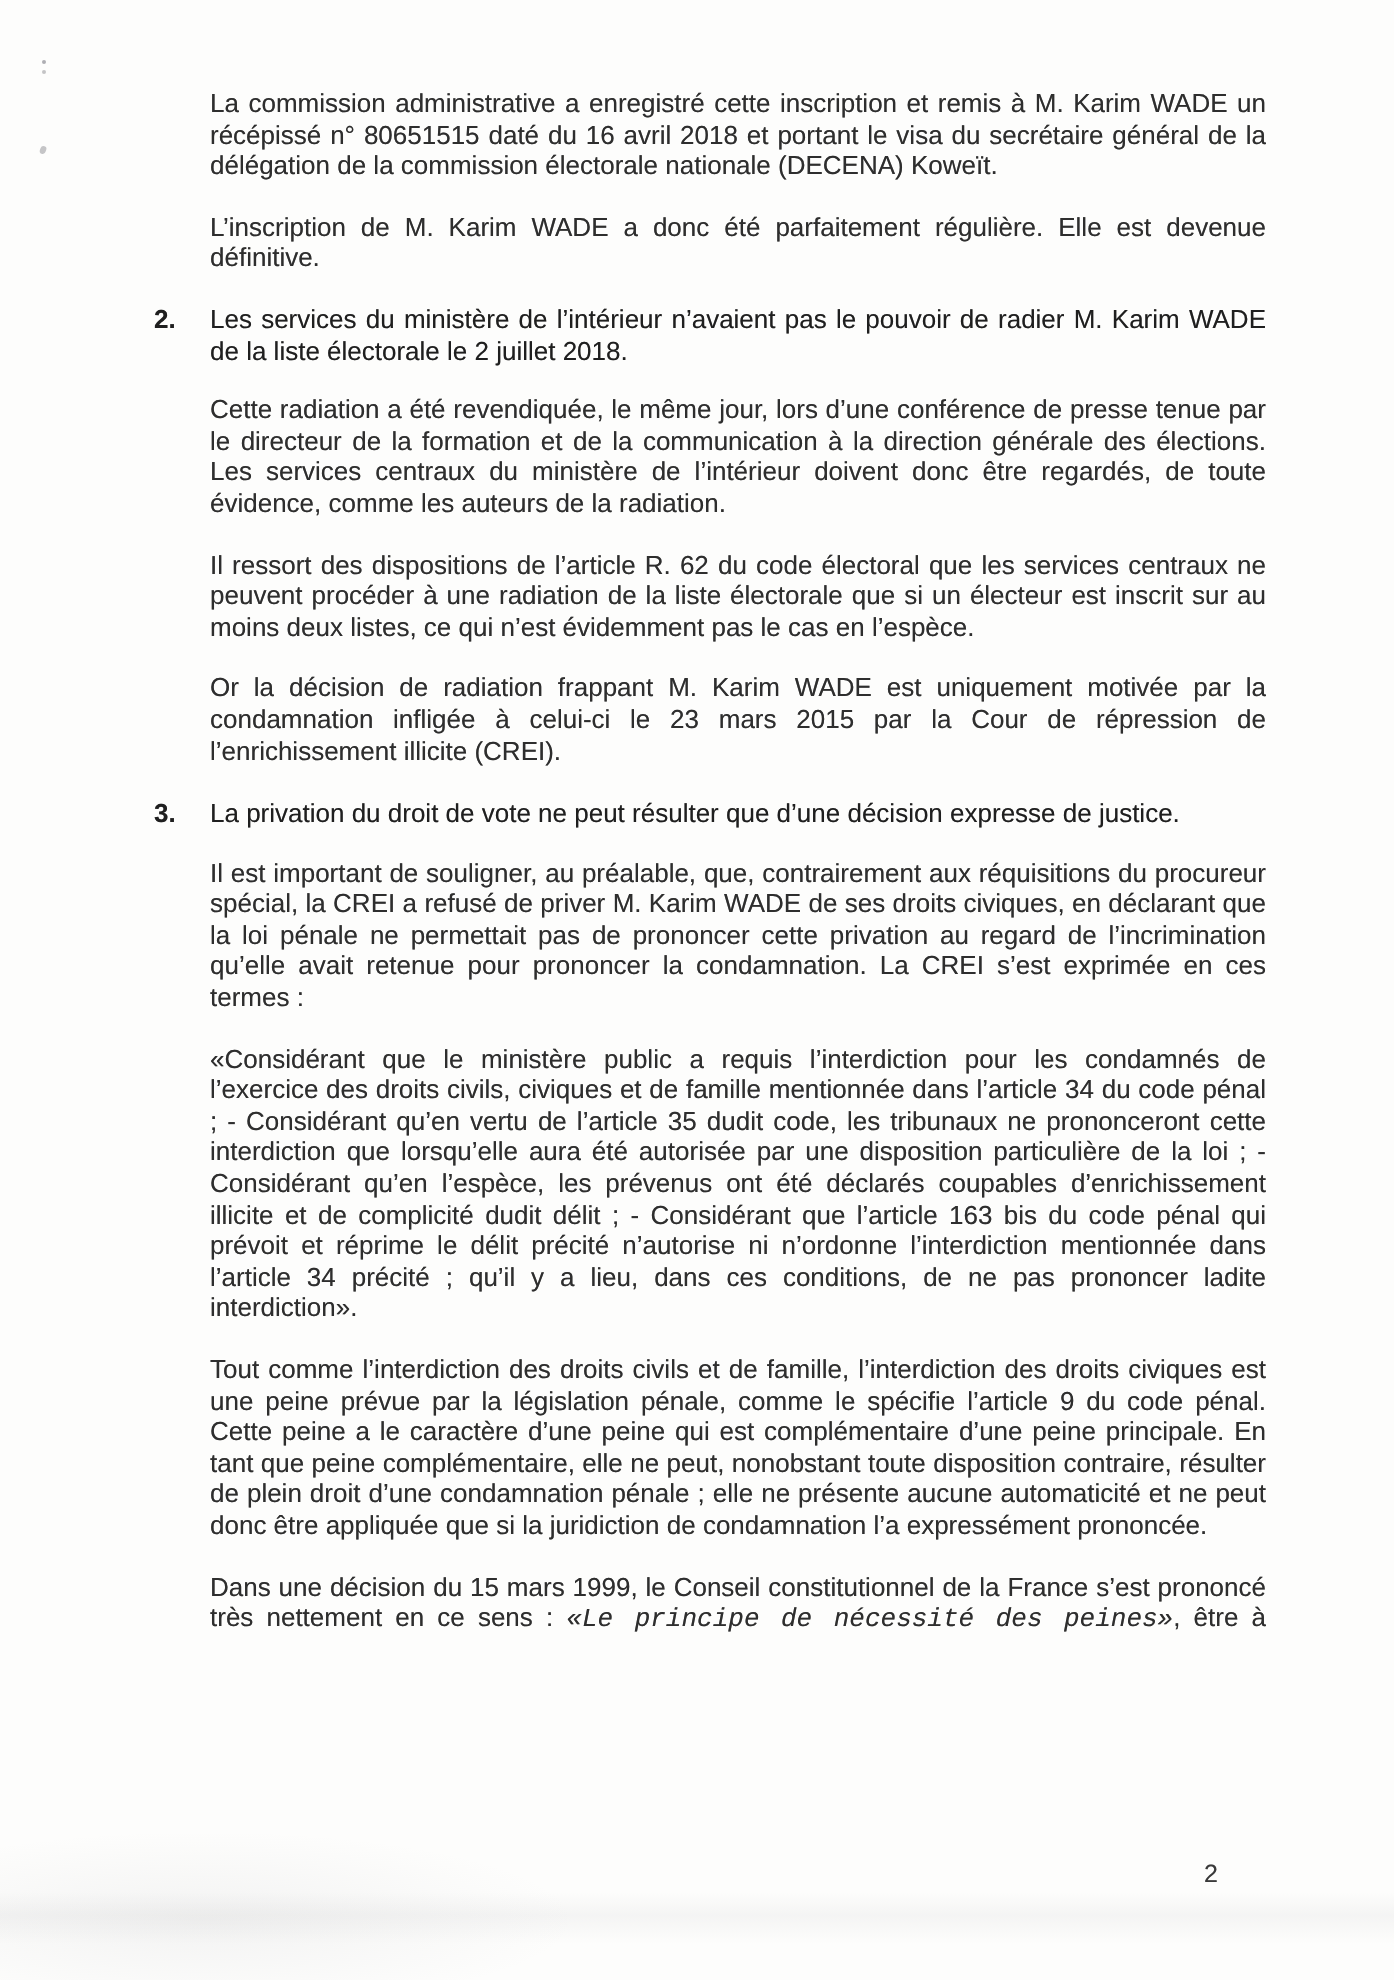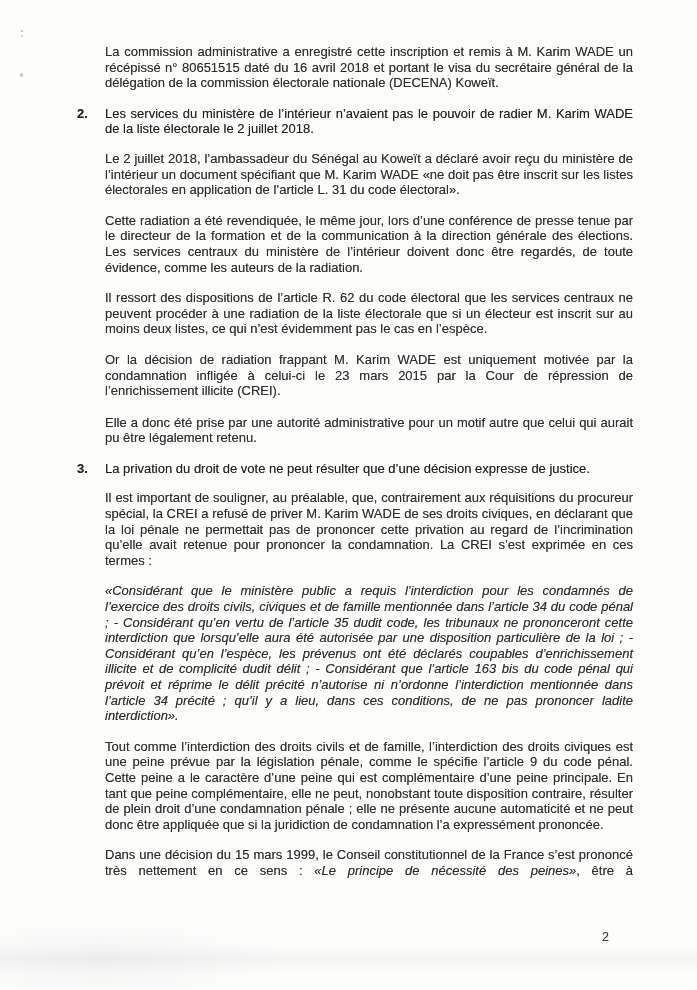--- a/index.html
+++ b/index.html
@@ -38,22 +38,22 @@
   .sec-num {
     position: absolute;
     left: -28px;
     top: 0;
     font-weight: bold;
   }
   .sec-title {
     font-weight: normal;
     text-align: justify;
   }
-  .quote { font-style: italic; }
-  .it { font-style: italic; }
+  .quote { }
+  .it { font-style: italic; font-family: Liberation Mono, monospace; }
   .pagenum {
     position: absolute;
     top: 930px;
     left: 602px;
     font-size: 12.5px;
     color: #3a3a3a;
     text-shadow: 0 0 0.3px rgba(45,45,45,0.5);
   }
   
   .speckle {
@@ -93,31 +93,30 @@
 <body>
 
 <div class="page">
 
   <span class="speckle s1"></span>
   <span class="speckle s2"></span>
 
   <div class="content">
 
     <p>La commission administrative a enregistré cette inscription et remis à M. Karim WADE un récépissé n° 80651515 daté du 16 avril 2018 et portant le visa du secrétaire général de la délégation de la commission électorale nationale (DECENA) Koweït.</p>
+    <p>L’inscription de M. Karim WADE a donc été parfaitement régulière. Elle est devenue définitive.</p>
 
     <div class="sec-head">
       <span class="sec-num">2.</span>
       <div class="sec-title">Les services du ministère de l’intérieur n’avaient pas le pouvoir de radier M. Karim WADE de la liste électorale le 2 juillet 2018.</div>
     </div>
 
-    <p>Le 2 juillet 2018, l’ambassadeur du Sénégal au Koweït a déclaré avoir reçu du ministère de l’intérieur un document spécifiant que M. Karim WADE «ne doit pas être inscrit sur les listes électorales en application de l’article L. 31 du code électoral».</p>
     <p>Cette radiation a été revendiquée, le même jour, lors d’une conférence de presse tenue par le directeur de la formation et de la communication à la direction générale des élections. Les services centraux du ministère de l’intérieur doivent donc être regardés, de toute évidence, comme les auteurs de la radiation.</p>
     <p>Il ressort des dispositions de l’article R. 62 du code électoral que les services centraux ne peuvent procéder à une radiation de la liste électorale que si un électeur est inscrit sur au moins deux listes, ce qui n’est évidemment pas le cas en l’espèce.</p>
     <p class="merge">Or la décision de radiation frappant M. Karim WADE est uniquement motivée par la condamnation infligée à celui-ci le 23 mars 2015 par la Cour de répression de l’enrichissement illicite (CREI).</p>
-    <p>Elle a donc été prise par une autorité administrative pour un motif autre que celui qui aurait pu être légalement retenu.</p>
 
     <div class="sec-head">
       <span class="sec-num">3.</span>
       <div class="sec-title">La privation du droit de vote ne peut résulter que d’une décision expresse de justice.</div>
     </div>
 
     <p>Il est important de souligner, au préalable, que, contrairement aux réquisitions du procureur spécial, la CREI a refusé de priver M. Karim WADE de ses droits civiques, en déclarant que la loi pénale ne permettait pas de prononcer cette privation au regard de l’incrimination qu’elle avait retenue pour prononcer la condamnation. La CREI s’est exprimée en ces termes :</p>
     <p class="quote">«Considérant que le ministère public a requis l’interdiction pour les condamnés de l’exercice des droits civils, civiques et de famille mentionnée dans l’article 34 du code pénal ; - Considérant qu’en vertu de l’article 35 dudit code, les tribunaux ne prononceront cette interdiction que lorsqu’elle aura été autorisée par une disposition particulière de la loi ; - Considérant qu’en l’espèce, les prévenus ont été déclarés coupables d’enrichissement illicite et de complicité dudit délit ; - Considérant que l’article 163 bis du code pénal qui prévoit et réprime le délit précité n’autorise ni n’ordonne l’interdiction mentionnée dans l’article 34 précité ; qu’il y a lieu, dans ces conditions, de ne pas prononcer ladite interdiction».</p>
     <p>Tout comme l’interdiction des droits civils et de famille, l’interdiction des droits civiques est une peine prévue par la législation pénale, comme le spécifie l’article 9 du code pénal. Cette peine a le caractère d’une peine qui est complémentaire d’une peine principale. En tant que peine complémentaire, elle ne peut, nonobstant toute disposition contraire, résulter de plein droit d’une condamnation pénale ; elle ne présente aucune automaticité et ne peut donc être appliquée que si la juridiction de condamnation l’a expressément prononcée.</p>
 

